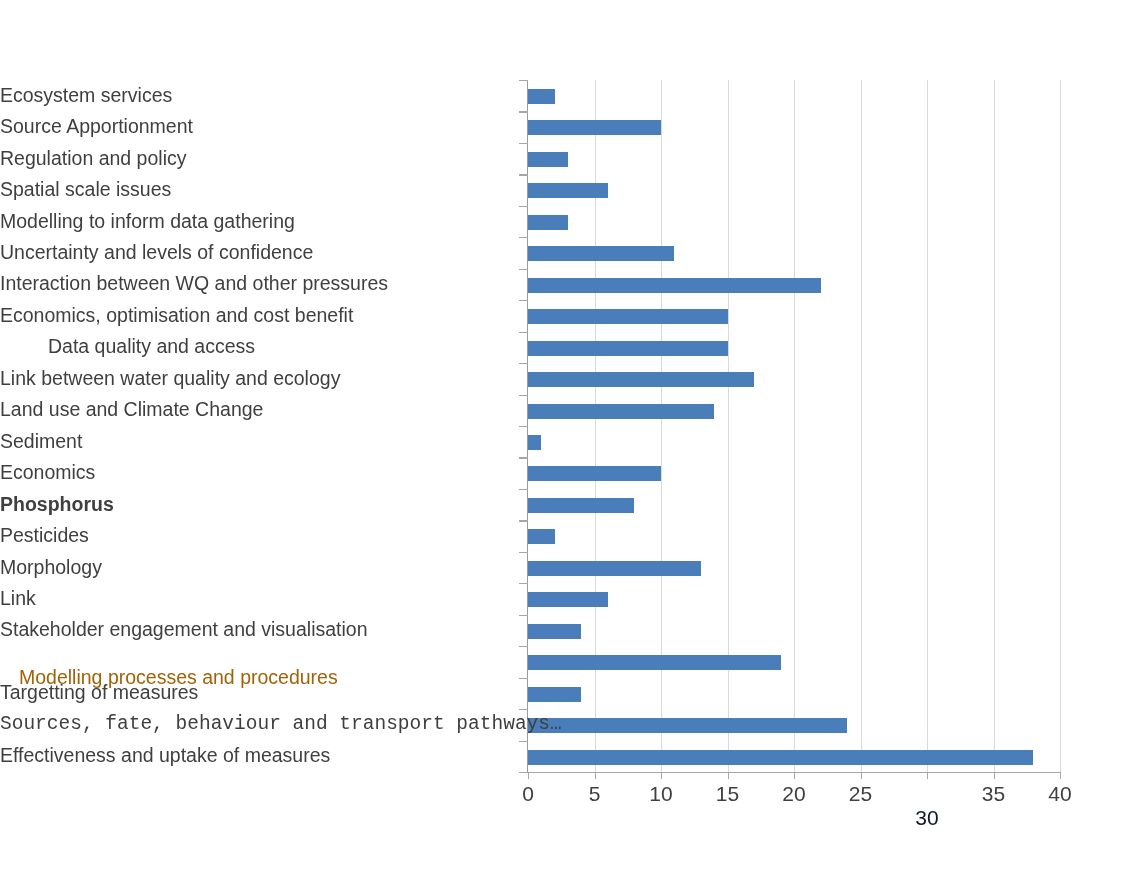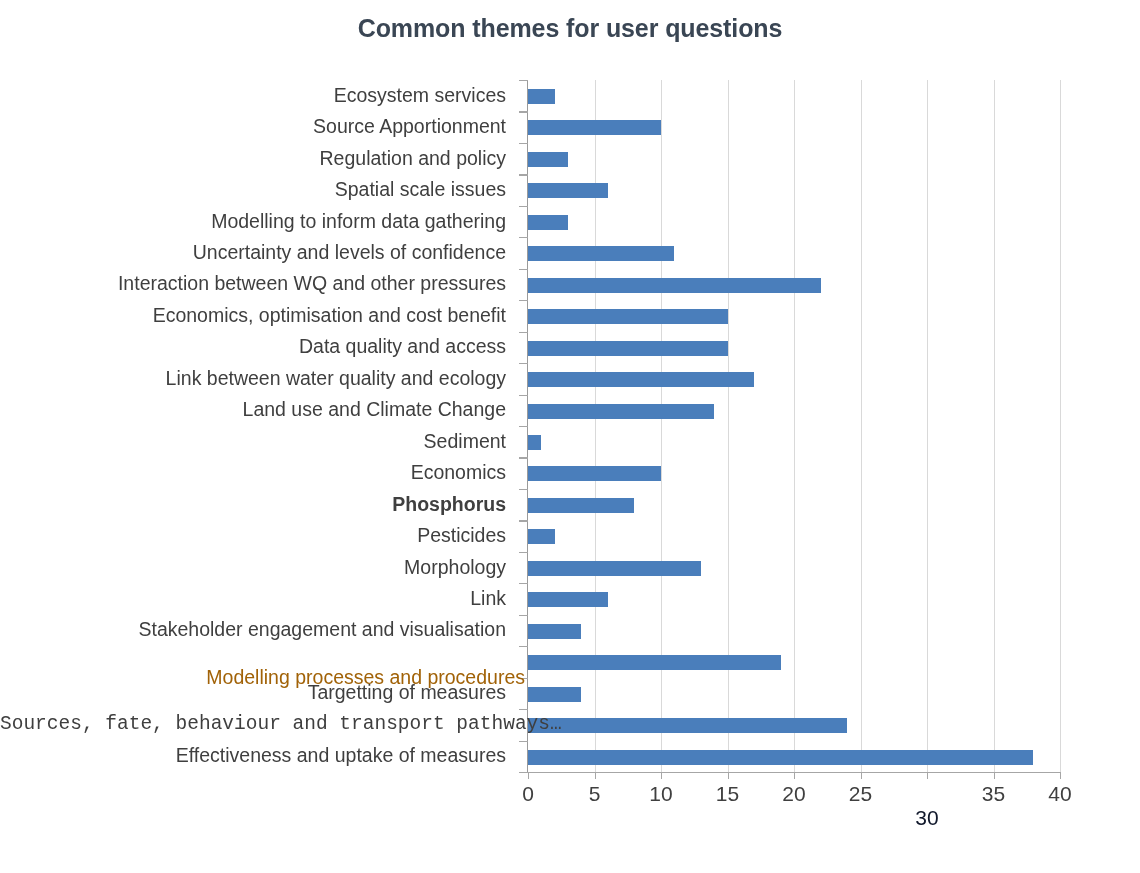--- a/index.html
+++ b/index.html
@@ -94,21 +94,20 @@
     position: absolute;
     top: 9px;
     left: 0;
     height: 15px;
     background: #4a7ebb;
   }
   .cat-label-wrap {
     position: absolute;
     left: 0;
     width: 519px;
-    text-align: right;
     padding-right: 13px;
     box-sizing: border-box;
     white-space: nowrap;
     font-size: 19.5px;
     color: #3f3f3f;
   }
 
   
   .xlabel {
     position: absolute;
@@ -128,21 +127,20 @@
     text-align: center;
     font-size: 21px;
     color: #3f3f3f;
   }
 </style>
 </head>
 <body>
 
 <div id="chart-root">
 
-  <div id="chart-title">Common themes for user questions</div>
 
   <div id="axis-line"></div>
   <div id="baseline"></div>
 
   <div id="plot">
     <div id="gridlines">
         <div class="gridline" style="left: 66.5px;"></div>
         <div class="gridline" style="left: 133px;"></div>
         <div class="gridline" style="left: 199.5px;"></div>
         <div class="gridline" style="left: 266px;"></div>

